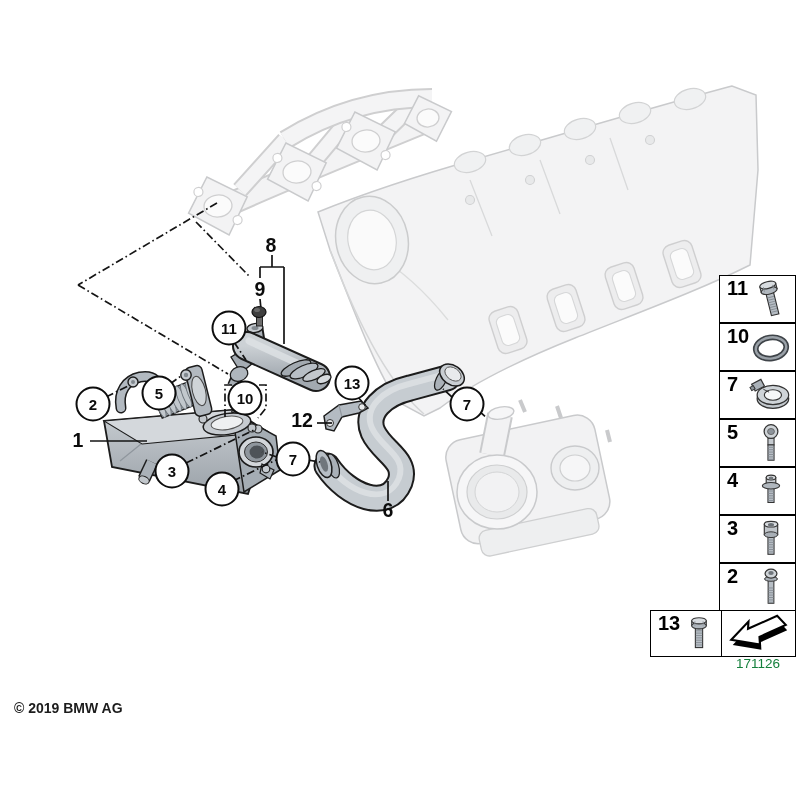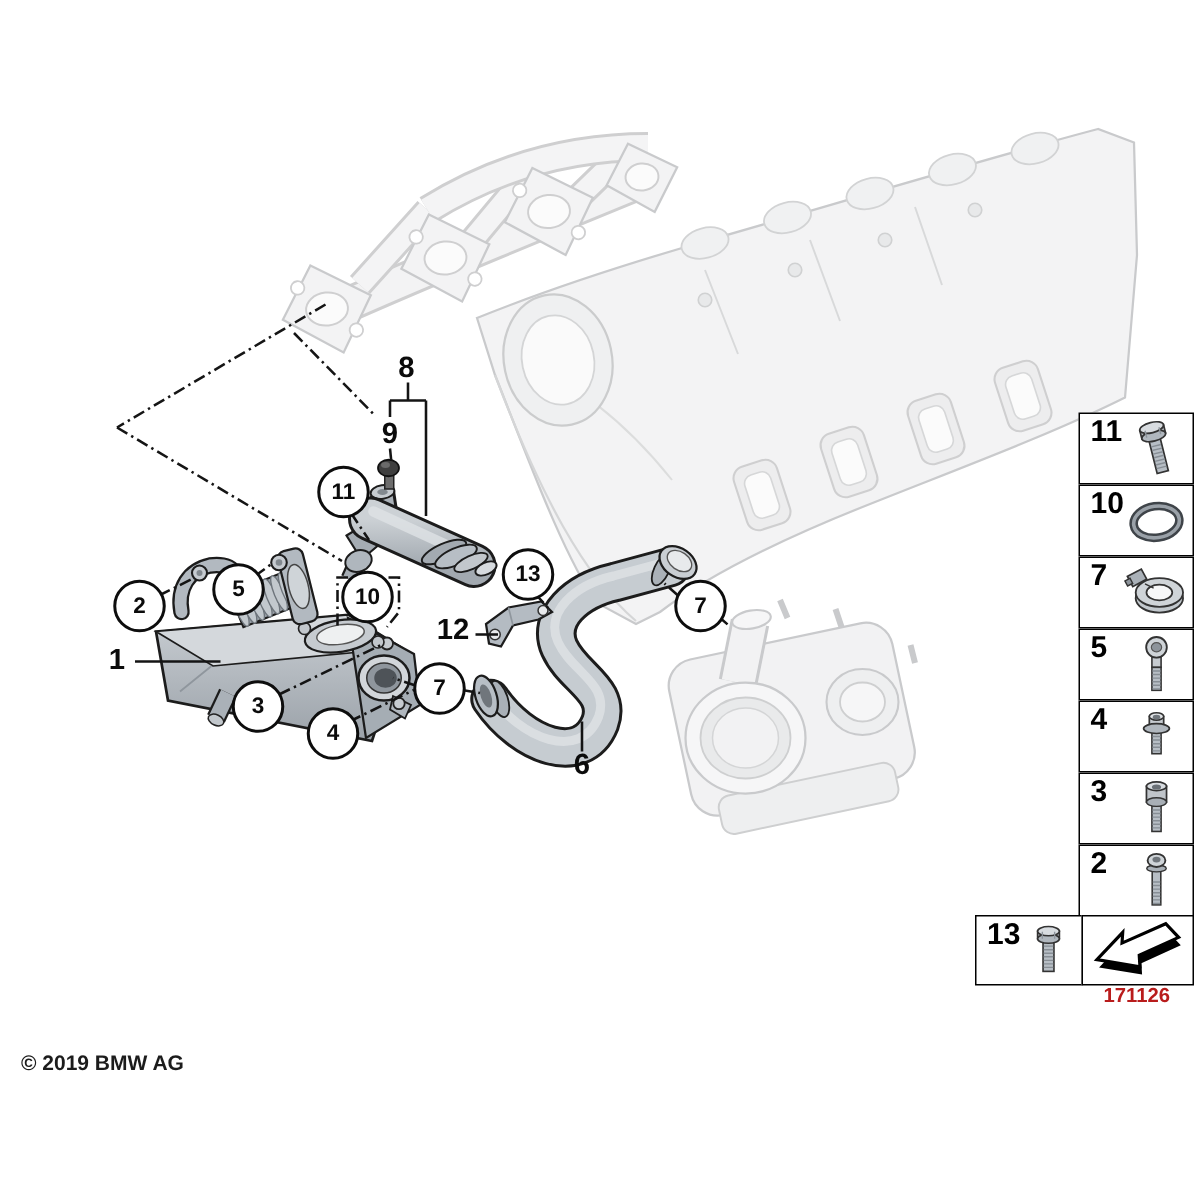--- a/index.html
+++ b/index.html
@@ -13,21 +13,21 @@
       font-family:"Liberation Sans",sans-serif;font-weight:bold;}
   .co.circle{width:31px;height:31px;border:2.3px solid #0d0d0d;border-radius:50%;
       background:#fff;display:flex;align-items:center;justify-content:center;
       font-size:15px;line-height:1;}
   .co.plain{font-size:19.5px;line-height:1;background:transparent;}
   
   .lbox{position:absolute;background:#fff;border:1.7px solid #000;box-sizing:border-box;}
   .lnum{position:absolute;left:7px;top:2px;font-size:20px;font-weight:bold;color:#000;line-height:1;}
   .licon{position:absolute;right:2px;top:1px;}
   .footer-copy{position:absolute;left:14px;top:659px;font-size:14px;font-weight:bold;color:#1c1c1c;margin-top:41px;}
-  .footer-num{position:absolute;right:20px;top:656px;font-size:13.5px;color:#b91c1c;font-weight:bold;}
+  .footer-num{position:absolute;right:20px;top:656px;font-size:13.5px;color:#15803d;}
 </style>
 </head>
 <body>
 
 <div class="stage">
 
 <svg class="art" width="800" height="800" viewBox="0 0 800 800">
   <defs>
     <linearGradient id="gBody" x1="0" y1="0" x2="0" y2="1">
       <stop offset="0" stop-color="#c9ced3"></stop>

